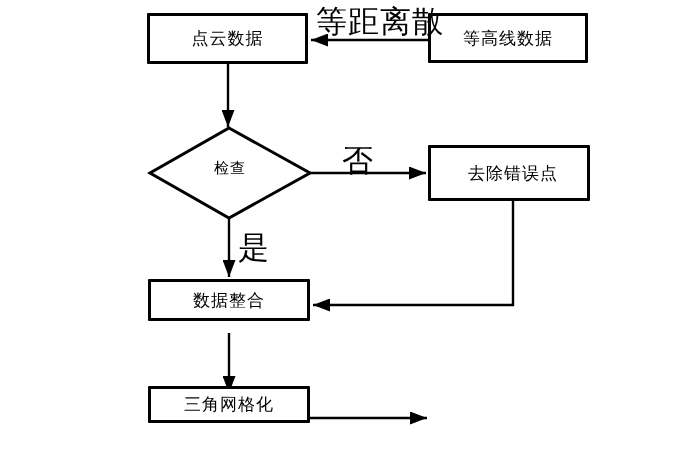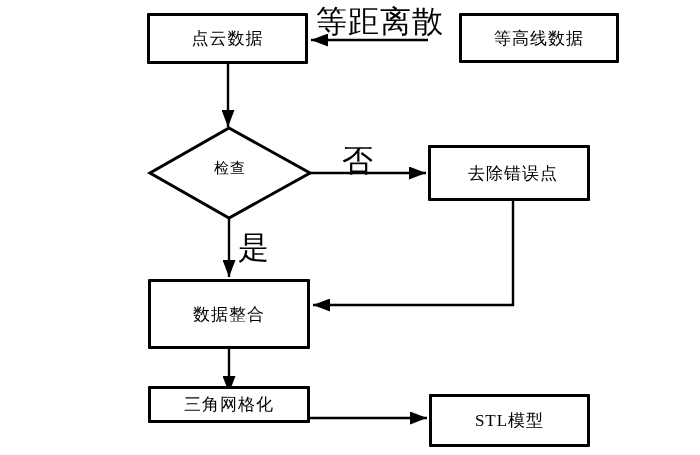--- a/index.html
+++ b/index.html
@@ -46,23 +46,23 @@
   .diamond-label {
     position: absolute;
     left: 150px;
     top: 159px;
     width: 160px;
     text-align: center;
     font-size: 15px;
     letter-spacing: 1px;
   }
   #node-point-cloud   { left: 147px; top: 13px;  width: 161px; height: 51px; }
-  #node-contour       { left: 428px; top: 13px;  width: 160px; height: 50px; margin-left: 31px; }
+  #node-contour       { left: 428px; top: 13px;  width: 160px; height: 50px; }
   #node-remove-errors { left: 428px; top: 145px; width: 162px; height: 56px; padding-left: 8px; }
-  #node-integrate     { left: 148px; top: 279px; width: 162px; height: 70px; }
+  #node-integrate     { left: 148px; top: 279px; width: 162px; height: 42px; }
   #node-triangulate   { left: 148px; top: 386px; width: 162px; height: 37px; }
   #node-stl           { left: 429px; top: 394px; width: 161px; height: 53px; }
   #label-equidistant  { left: 316px; top: 1px;   width: 110px; }
   #label-no           { left: 336px; top: 140px; width: 44px;  }
   #label-yes          { left: 238px; top: 227px; width: 40px; text-align: left; }
 </style>
 </head>
 <body>
 
 <div id="canvas">
@@ -96,21 +96,20 @@
   <div class="node" id="node-contour">等高线数据</div>
 
   <div class="diamond-label">检查</div>
 
   <div class="node" id="node-remove-errors">去除错误点</div>
 
   <div class="node" id="node-integrate">数据整合</div>
 
   <div class="node" id="node-triangulate">三角网格化</div>
 
-  <div class="node" id="node-stl">STL模型</div>
 
   <div class="edge-label" id="label-equidistant">等距离散</div>
 
   <div class="edge-label" id="label-no">否</div>
 
   <div class="edge-label" id="label-yes">是</div>
 
 </div>
 
 </body></html>

